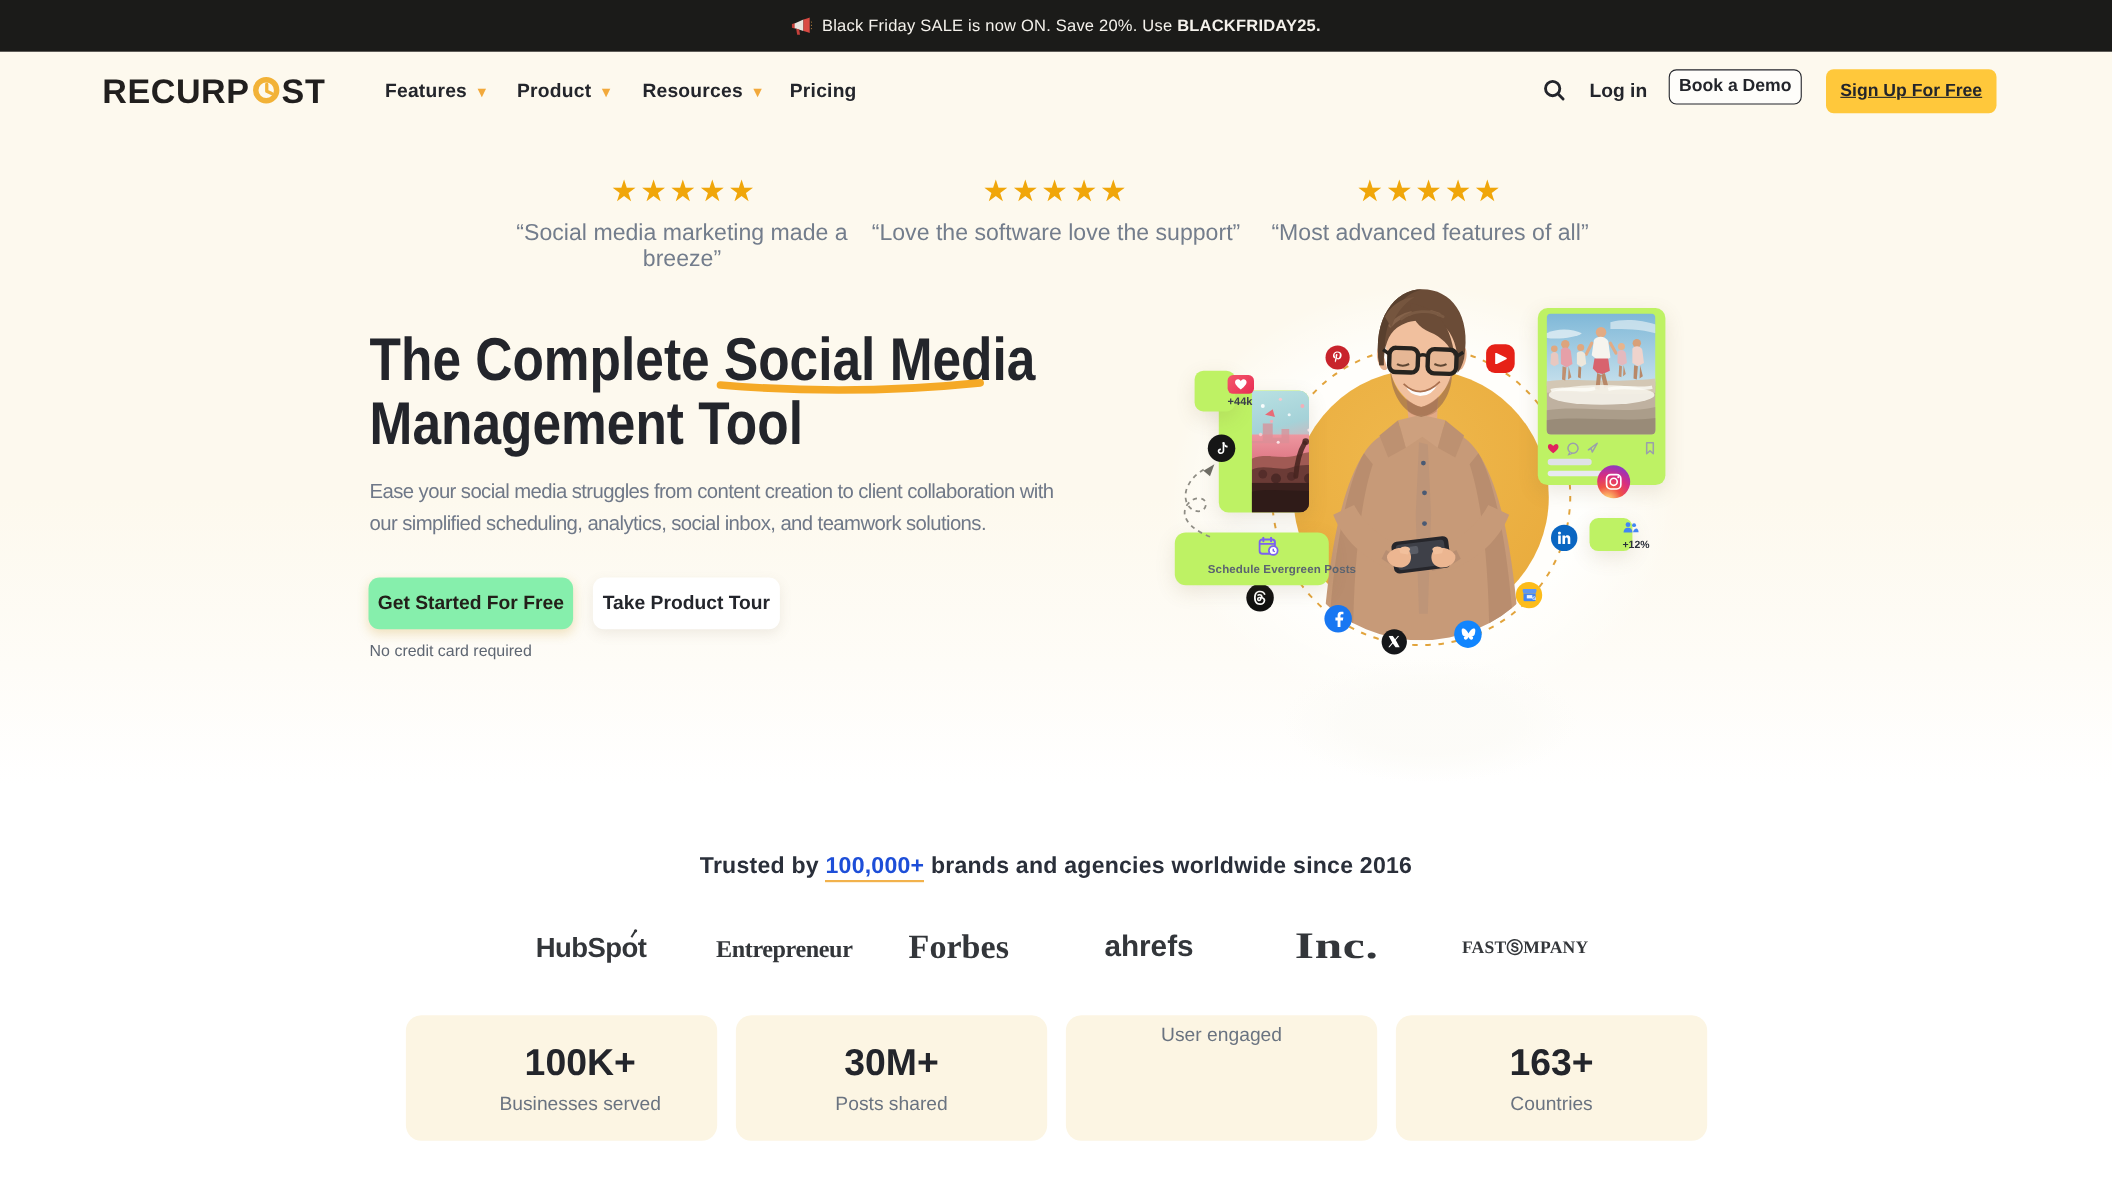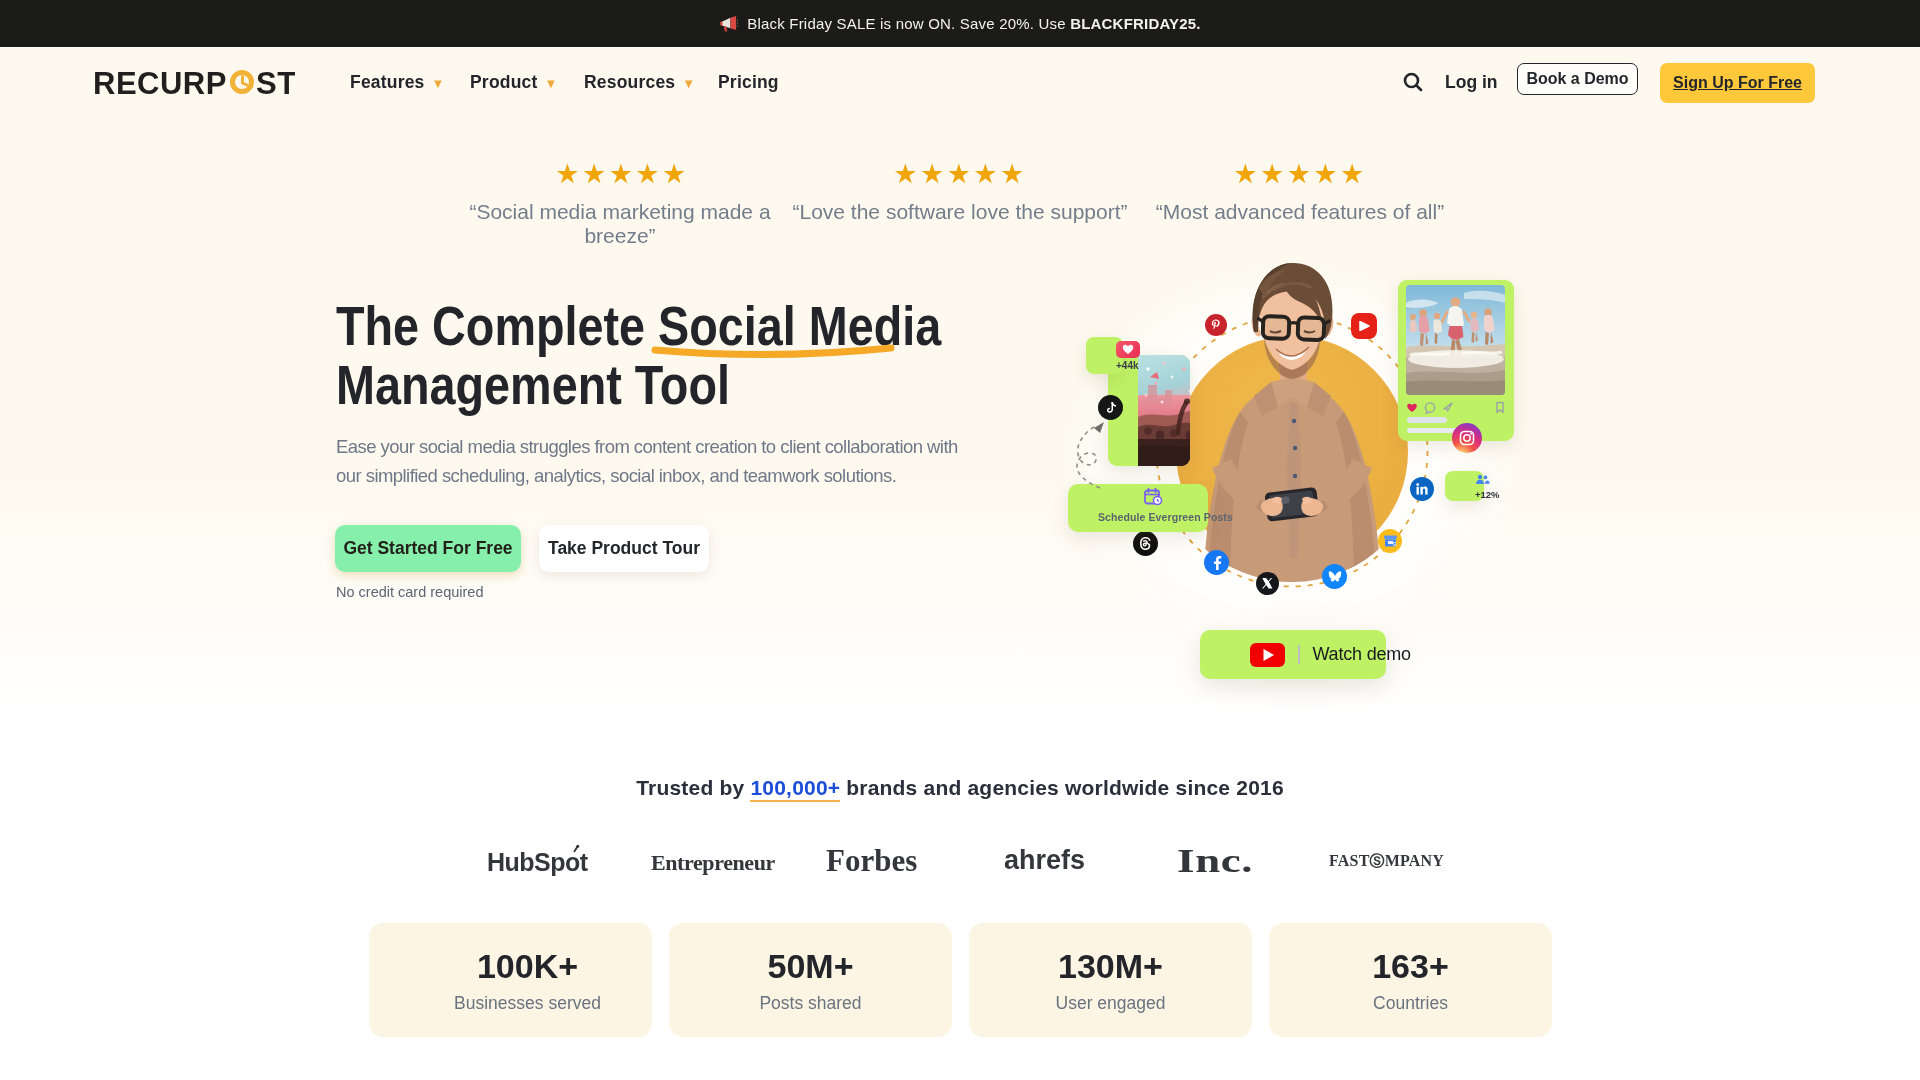--- a/index.html
+++ b/index.html
@@ -375,28 +375,20 @@
         <path d="M13.5 10.8 L13.5 12.7 L15 13.6" stroke="#7B61F0" stroke-width="1.3" fill="none"></path>
       </svg>
     <div style="font-size:10.5px; font-weight:bold; color:#5B6470; margin-top:1px; letter-spacing:.1px; white-space:nowrap;">Schedule Evergreen Posts</div>
   </div>
 
   <svg class="abs" style="left:30px; top:160px;" width="60" height="80" viewBox="0 0 60 80">
     <path d="M30 78 C10 70 2 58 10 48 C16 40 28 42 26 50 C24 58 10 56 8 44 C6 34 14 22 26 16" fill="none" stroke="#8E8C84" stroke-width="1.6" stroke-dasharray="4 4"></path>
     <path d="M24 18 L34 12 L30 23 Z" fill="#6E6C64"></path>
   </svg>
 
-  <div class="wcard" style="left:160px; top:380px; width:186px; height:49px; border-radius:10px; display:flex; align-items:center; box-shadow:0 8px 22px rgba(140,125,90,.18); white-space:nowrap;">
-    <svg width="35" height="24" viewBox="0 0 35 24" style="margin-left:20px; flex:none;">
-        <rect width="35" height="24" rx="6" fill="#F00000"></rect>
-        <path d="M13.5 6 L24 12 L13.5 18 Z" fill="#fff"></path>
-      </svg>
-    <div style="width:1.5px; height:19px; background:#B9BDC4; margin-left:13px; flex:none;"></div>
-    <div style="font-size:18px; color:#181B21; margin-left:13px; letter-spacing:-0.2px;">Watch demo</div>
-  </div>
 </div>
 
 <div class="trusted">Trusted by <span class="num">100,000+</span> brands and agencies worldwide since 2016</div>
 
 <div class="logos">
   <div style="left:487px; top:8px; font-size:25px; font-weight:bold; letter-spacing:-0.5px;">HubSp<span style="position:relative;">o<svg style="position:absolute; left:4px; top:-4px; overflow:visible;" width="12" height="12" viewBox="0 0 12 12">
           <line x1="5" y1="8" x2="8.5" y2="2.5" stroke="#33363A" stroke-width="1.8"></line>
           <circle cx="8.8" cy="2.2" r="1.5" fill="#33363A"></circle>
         </svg></span>t</div>
   <div style="left:651px; top:10px; font-family:'Liberation Serif',serif; font-size:22px; font-weight:bold; letter-spacing:-0.4px;">Entrepreneur</div>
@@ -404,23 +396,22 @@
   <div style="left:1004px; top:5px; font-size:27px; font-weight:bold; letter-spacing:0px;">ahrefs</div>
   <div style="left:1177px; top:2px; font-family:'Liberation Serif',serif; font-size:34px; font-weight:bold; transform:scaleX(1.32); transform-origin:0 0; letter-spacing:0.5px;">Inc.</div>
   <div style="left:1329px; top:12px; font-family:'Liberation Serif',serif; font-size:16px; font-weight:bold; letter-spacing:0.2px;">FAST<span style="font-size:15px;">Ⓢ</span>MPANY</div>
 </div>
 
 <div class="card" style="left:369px;padding-left:34px;">
     <div class="n">100K+</div>
     <div class="l">Businesses served</div>
   </div>
 <div class="card" style="left:669px;">
-    <div class="n">50M+</div>
+    <div class="n">30M+</div>
     <div class="l">Posts shared</div>
   </div>
 <div class="card" style="left:969px;">
-    <div class="n">130M+</div>
     <div class="l">User engaged</div>
   </div>
 <div class="card" style="left:1269px;">
     <div class="n">163+</div>
     <div class="l">Countries</div>
   </div>
 
 </body></html>

